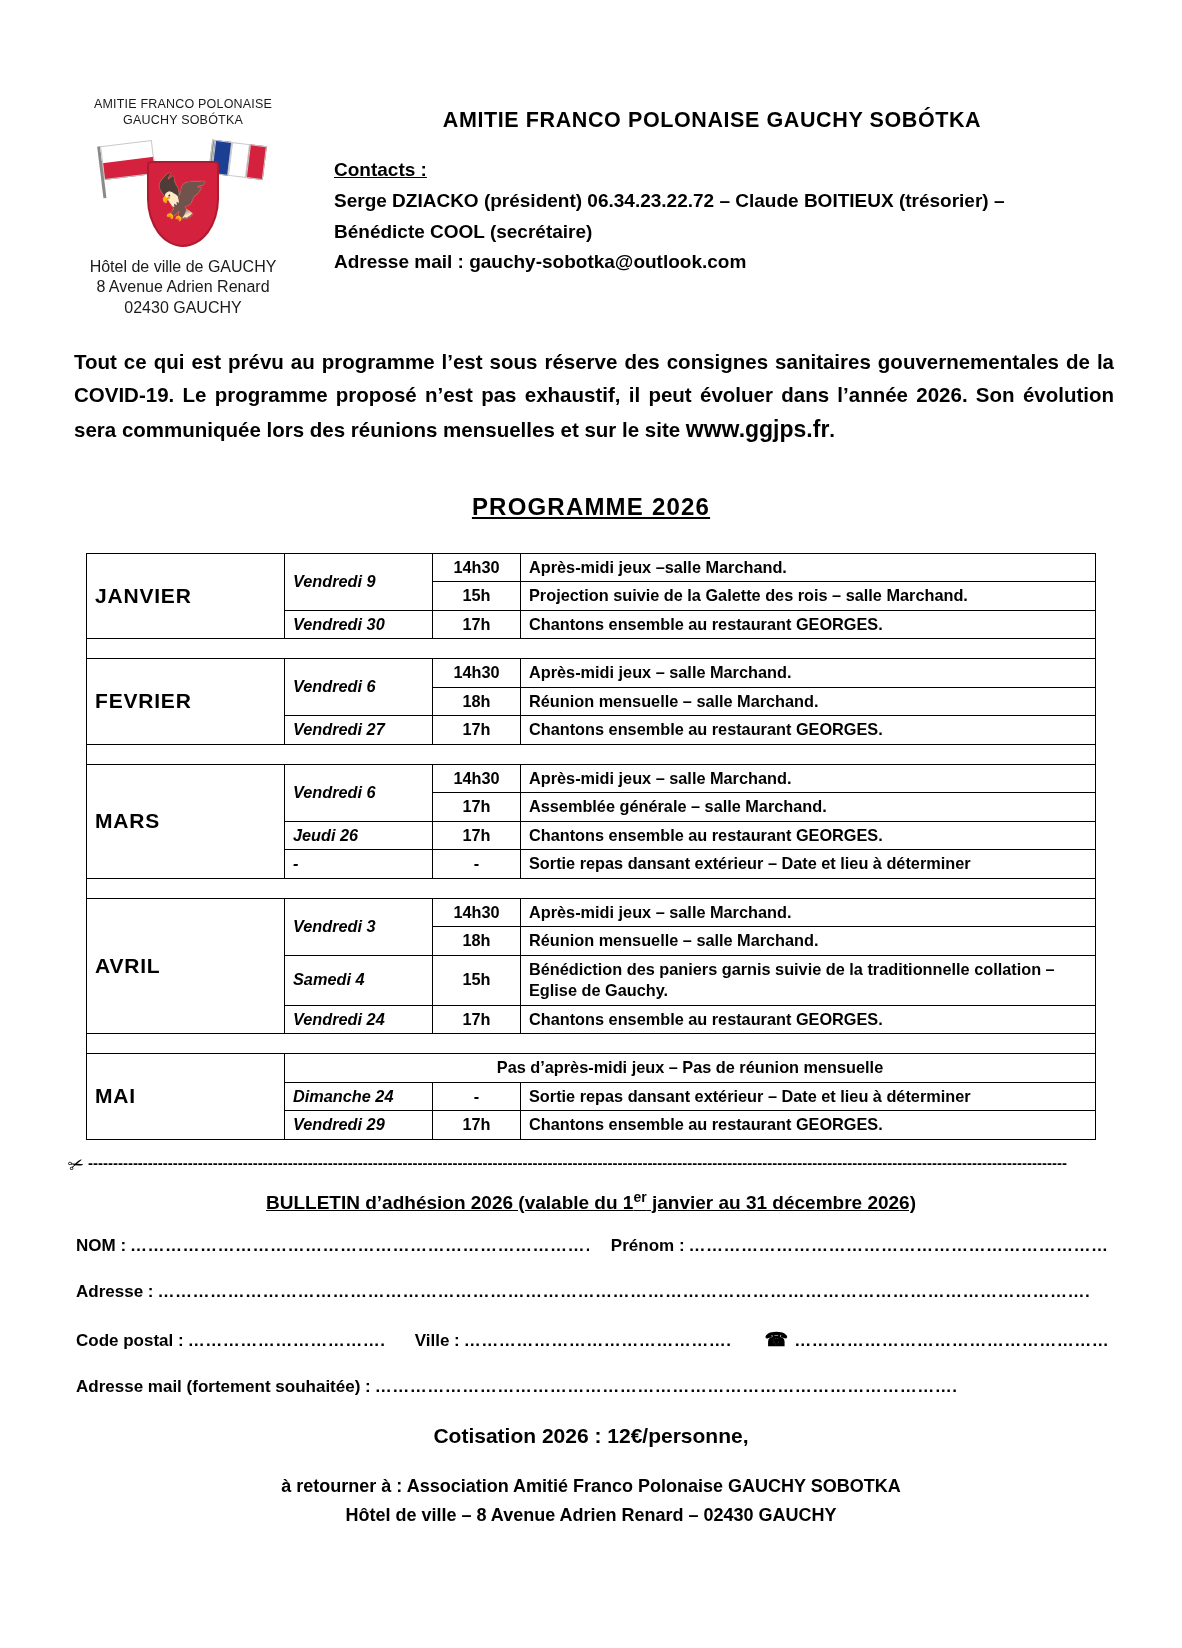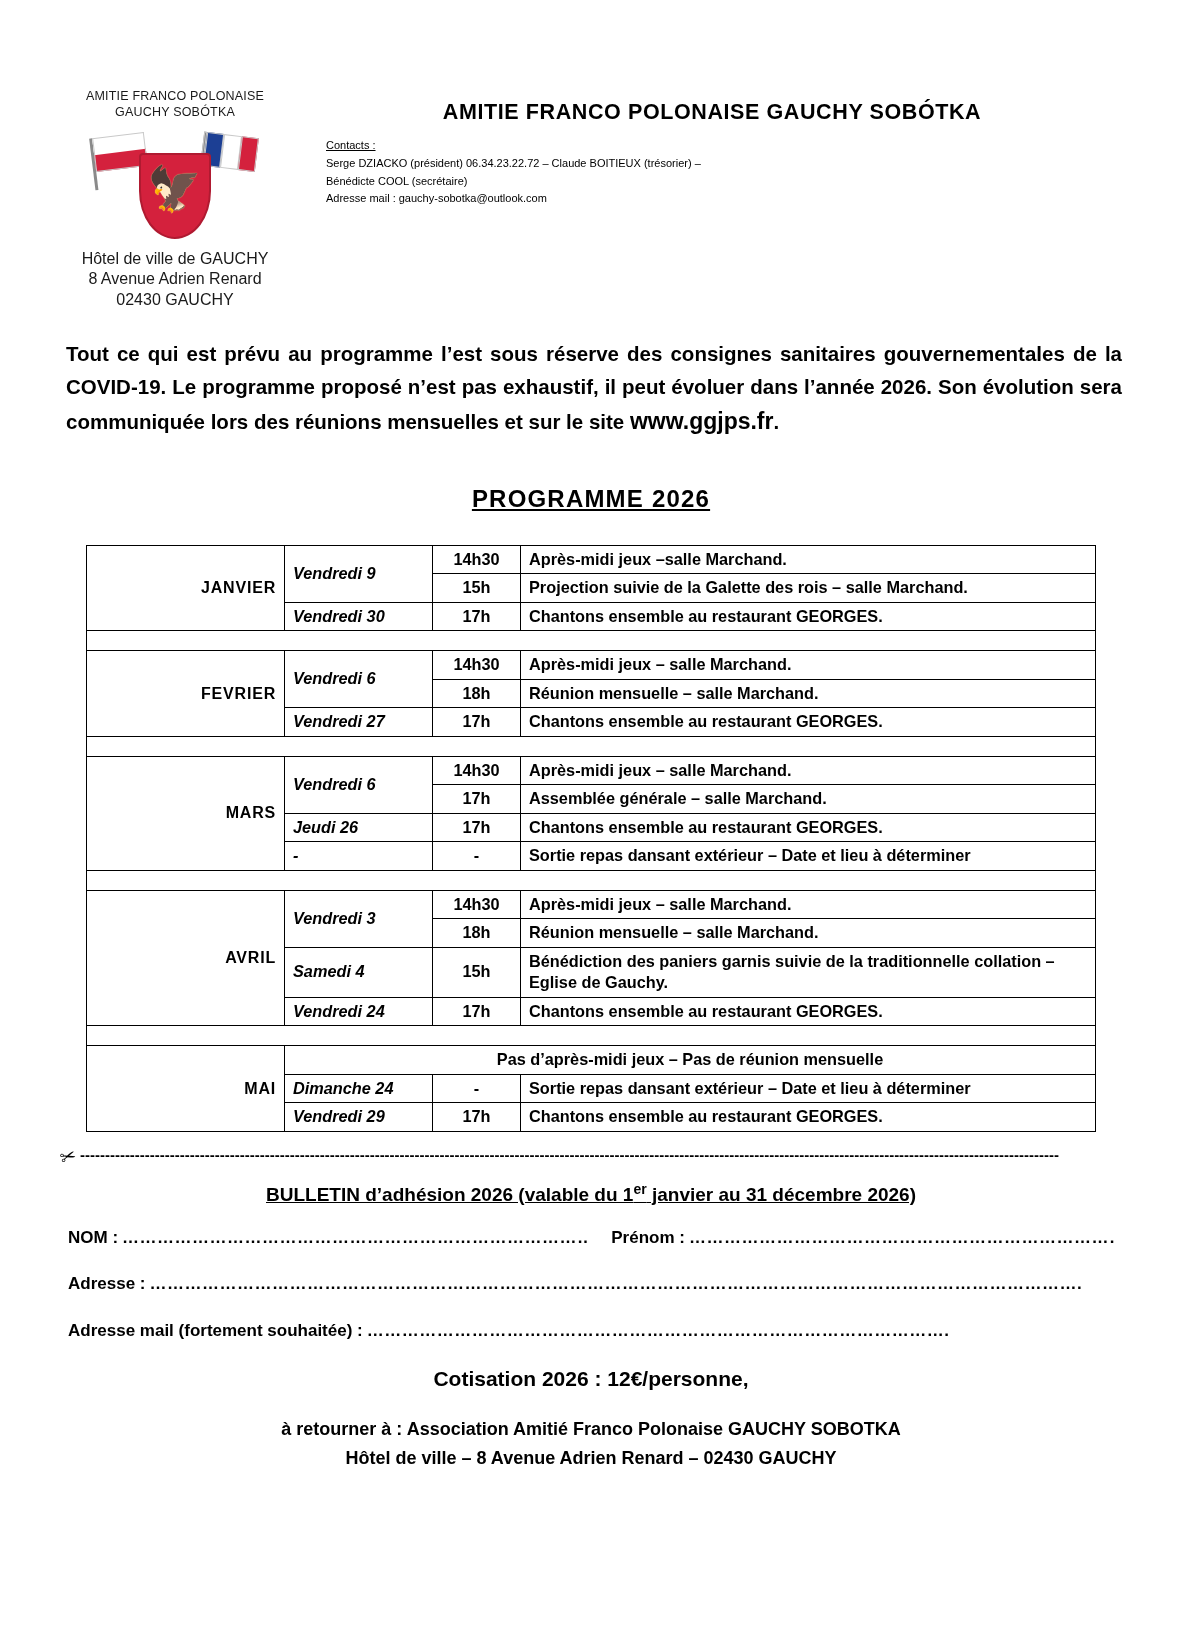--- a/index.html
+++ b/index.html
@@ -13,21 +13,21 @@
     height: 1648px;
     font-family: "Liberation Sans", sans-serif;
     color: #000000;
     position: relative;
     overflow: hidden;
   }
   .page {
     position: relative;
     width: 1182px;
     height: 1648px;
-    padding: 0;
+    padding: 8px;
   }
 
   
   .header {
     display: flex;
     align-items: flex-start;
     padding: 88px 40px 0 60px;
   }
   .logo-block {
     width: 230px;
@@ -100,24 +100,24 @@
     padding-left: 32px;
   }
   .doc-title {
     text-align: center;
     font-weight: bold;
     font-size: 21.5px;
     letter-spacing: 0.6px;
     margin: 12px 0 0 -40px;
   }
   .contacts {
-    margin-top: 12px;
+    margin-top: 22px;
     padding-left: 4px;
-    font-size: 11px;
-    font-weight: normal;
+    font-size: 19px;
+    font-weight: bold;
     line-height: 1.62;
   }
   .contacts .u { text-decoration: underline; }
 
   
   .intro {
     margin: 26px 60px 0 66px;
     font-size: 20.5px;
     font-weight: bold;
     line-height: 1.62;
@@ -145,22 +145,22 @@
     font-weight: bold;
   }
   table.prog td {
     border: 1px solid #000000;
     padding: 3px 8px;
     vertical-align: middle;
     line-height: 1.32;
   }
   td.month {
     width: 198px;
-    text-align: right;
-    font-size: 16px;
+    text-align: left;
+    font-size: 21px;
     letter-spacing: 0.8px;
   }
   td.date {
     width: 148px;
     text-align: left;
     padding-left: 12px;
     font-style: italic;
   }
   td.time {
     width: 88px;
@@ -420,20 +420,28 @@
       <span class="lbl">NOM :</span>
       <span class="dots">…………………………………………………………………………</span>
       <span class="lbl" style="margin-left:22px">Prénom :</span>
       <span class="dots">…………………………………………………………………..</span>
     </div>
     <div class="form-row">
       <span class="lbl">Adresse :</span>
       <span class="dots">…………………………………………………………………………………………………………………………………………….</span>
     </div>
     <div class="form-row">
+      <span class="lbl">Code postal :</span>
+      <span class="dots">…………………………….</span>
+      <span class="lbl" style="margin-left:30px">Ville :</span>
+      <span class="dots">……………………………………….</span>
+      <span class="phone-icon">☎</span>
+      <span class="dots">………………………………………………</span>
+    </div>
+    <div class="form-row">
       <span class="lbl">Adresse mail (fortement souhaitée) :</span>
       <span class="dots">……………………………………………………………………………………….</span>
     </div>
   </div>
 
   <div class="coti">Cotisation 2026 : 12€/personne,</div>
   <div class="ret">
     <div>à retourner à : Association Amitié Franco Polonaise GAUCHY SOBOTKA</div>
     <div>Hôtel de ville –  8  Avenue  Adrien Renard  –  02430  GAUCHY</div>
   </div>

